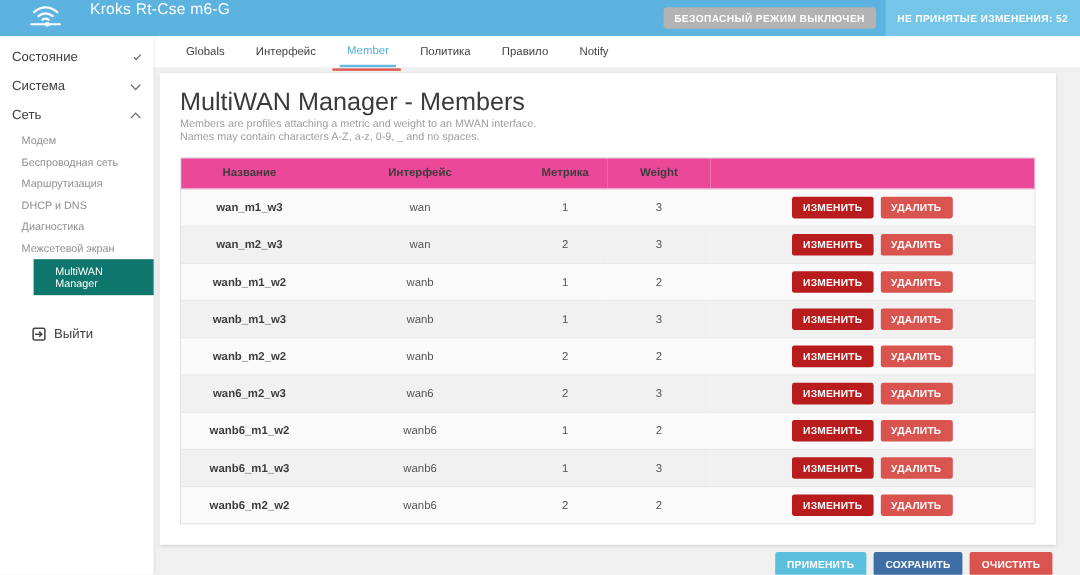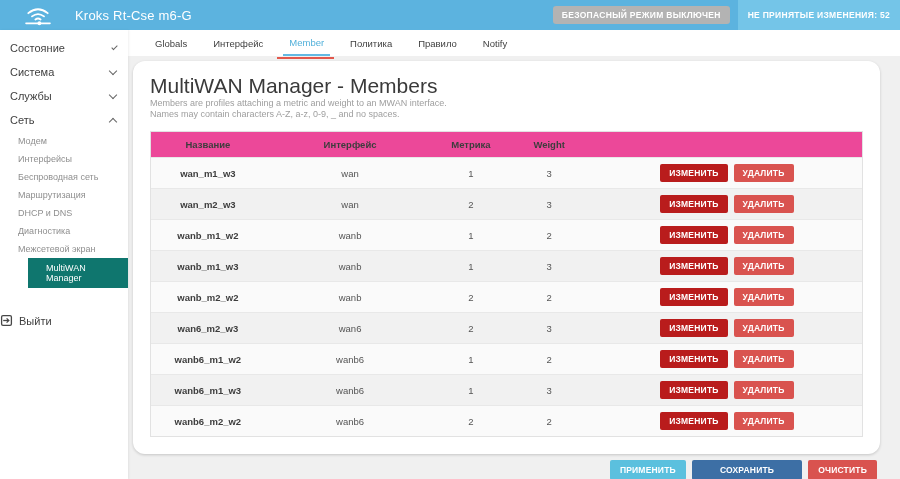--- a/index.html
+++ b/index.html
@@ -1,21 +1,21 @@
 <!DOCTYPE html>
 <html><head>
 <meta charset="utf-8">
 <style>
   * { box-sizing: border-box; margin: 0; padding: 0; }
   html, body { width: 900px; height: 479px; overflow: hidden; }
   body { font-family: "Liberation Sans", sans-serif; background: #f0f0f0; }
 
   
   .app-header {
-    height: 30px; background: #5cb3df; display: flex; align-items: center;
+    height: 30px; background: #5cb3df; display: flex; align-items: flex-start;
     color: #fff; position: relative;
   }
   .logo-wrap { width: 75px; display: flex; justify-content: center; align-items: center; }
   .device-title { font-size: 13px; letter-spacing: .2px; }
   .header-right { margin-left: auto; display: flex; align-items: center; height: 100%; }
   .badge-safe {
     background: #b3b3b3; color: #fff; font-size: 8.5px; font-weight: bold;
     padding: 4px 9px; border-radius: 3px; margin-right: 8px; letter-spacing: .3px;
   }
   .badge-changes {
@@ -39,42 +39,42 @@
     width: 6px; height: 6px; border-right: 1.4px solid #666; border-bottom: 1.4px solid #666;
     transform: rotate(45deg); margin-top: -2px;
   }
   .chev.up { transform: rotate(-135deg); margin-top: 3px; }
   .side-sub {
     padding: 4px 8px 4px 18px; font-size: 9px; color: #8f8f8f; cursor: pointer;
   }
   .side-sub.active { background: #0f766e; color: #fff; padding-top: 5px; padding-bottom: 5px; margin-left: 28px; }
   .side-logout {
     display: flex; align-items: center; gap: 6px; margin-top: 20px;
-    padding: 6px 0; font-size: 11px; color: #3f3f3f; cursor: pointer;
+    padding: 6px 26px; font-size: 11px; color: #3f3f3f; cursor: pointer;
   }
 
   
   .main { flex: 1; display: flex; flex-direction: column; background: #f0f0f0; min-width: 0; }
   .tabbar {
     background: #fff; height: 26px; display: flex; align-items: center;
     padding-left: 14px; flex-shrink: 0; position: relative; z-index: 1;
   }
   .tab {
     font-size: 9.5px; color: #3f3f3f; padding: 6px 6px; margin: 0 7px;
     cursor: pointer; position: relative; height: 100%; display: flex; align-items: center;
   }
   .tab.active { color: #51b0da; border-bottom: 2px solid #62b9e3; }
   .tab.active::after {
     content: ""; position: absolute; left: -6px; right: -4px; bottom: -5px;
     height: 2px; background: #e2574c;
   }
 
   .content { flex: 1; padding: 5px 20px 0 5px; display: flex; flex-direction: column; }
   .card {
-    background: #fff; border-radius: 12px; box-shadow: 0 1px 3px rgba(0,0,0,.18);
+    background: #fff; border-radius: 0; box-shadow: 0 1px 3px rgba(0,0,0,.18);
     padding: 13px 17px 18px 17px; height: 393px;
   }
   .page-title { font-size: 21px; font-weight: 400; color: #3a3a3a; }
   .page-desc { margin-top: 0; font-size: 9px; line-height: 10.5px; color: #9e9e9e; }
 
   .table-section { margin-top: 12px; border: 1px solid #e2e2e2; background: #fff; }
   table.members { width: 100%; border-collapse: collapse; table-layout: fixed; }
   table.members th {
     font-size: 9.5px; font-weight: bold; color: #3d3d3d; text-align: center;
     padding: 7px 4px; background: #ec4899;
@@ -93,21 +93,21 @@
     letter-spacing: .2px; font-family: inherit;
   }
   .btn-edit { background: #b91c1c; margin-right: 6px; }
   .btn-delete { background: #d9534f; }
 
   .footer-actions {
     height: 31px; display: flex; align-items: center; justify-content: flex-end;
     gap: 6px; padding-right: 3px;
   }
   .btn-apply { background: #5bc0de; padding: 5px 10px; }
-  .btn-save { background: #3d6fa5; padding: 5px 28px; }
+  .btn-save { background: #3d6fa5; padding: 5px 10px; }
   .btn-reset { background: #d9534f; padding: 5px 10px; }
 </style>
 </head>
 <body>
 
 <div class="app-header">
   <div class="logo-wrap">
     <svg width="34" height="24" viewBox="0 0 36 26">
       <path d="M7.5 11 Q18 2.5 28.5 11" fill="none" stroke="#fff" stroke-width="2" stroke-linecap="round"></path>
       <path d="M11.5 14.5 Q18 9.5 24.5 14.5" fill="none" stroke="#fff" stroke-width="2" stroke-linecap="round"></path>
@@ -129,31 +129,26 @@
     <div id="sidebar-sections">
         <div class="side-item">
           <span>Состояние</span>
           <span class="chev"></span>
         </div>
         <div class="side-item">
           <span>Система</span>
           <span class="chev"></span>
         </div>
         <div class="side-item">
-          <span>Службы</span>
-          <span class="chev"></span>
-        </div>
-        <div class="side-item">
           <span>Сеть</span>
           <span class="chev up"></span>
         </div>
       </div>
     <div id="sidebar-network-items">
         <div class="side-sub">Модем</div>
-        <div class="side-sub">Интерфейсы</div>
         <div class="side-sub">Беспроводная сеть</div>
         <div class="side-sub">Маршрутизация</div>
         <div class="side-sub">DHCP и DNS</div>
         <div class="side-sub">Диагностика</div>
         <div class="side-sub">Межсетевой экран</div>
         <div class="side-sub active">MultiWAN Manager</div>
       </div>
     <div class="side-logout">
       <svg width="13" height="13" viewBox="0 0 13 13">
         <rect x="1.6" y="1.6" width="9.8" height="9.8" rx="1.4" fill="none" stroke="#474747" stroke-width="1.3"></rect>

